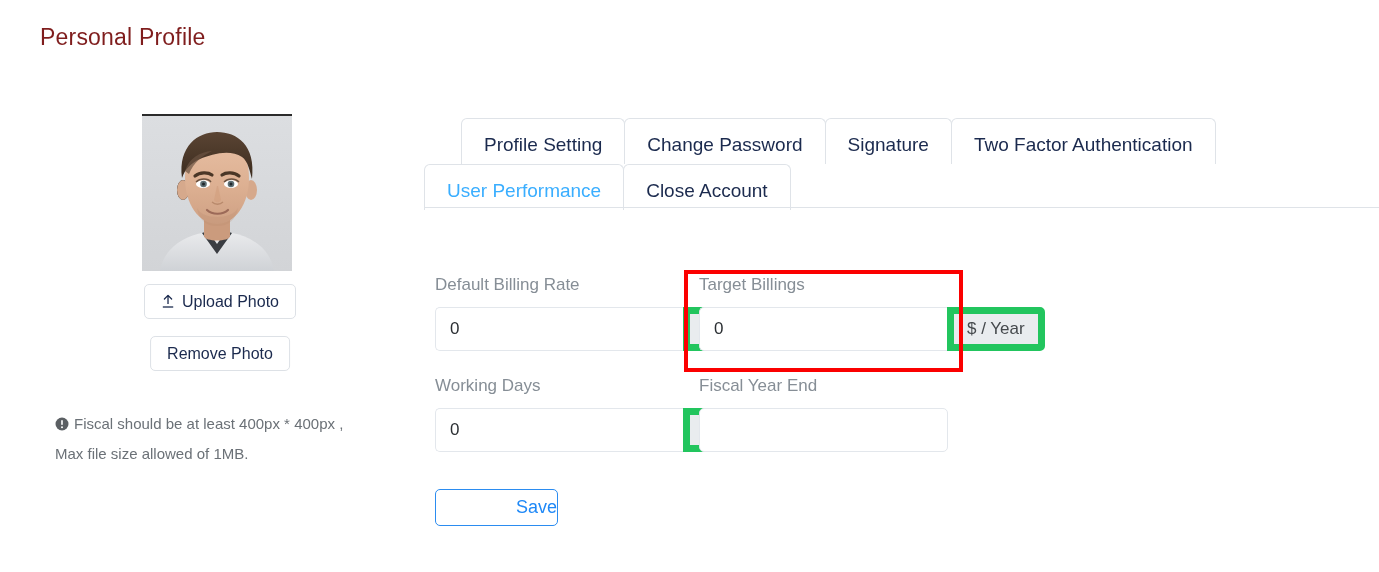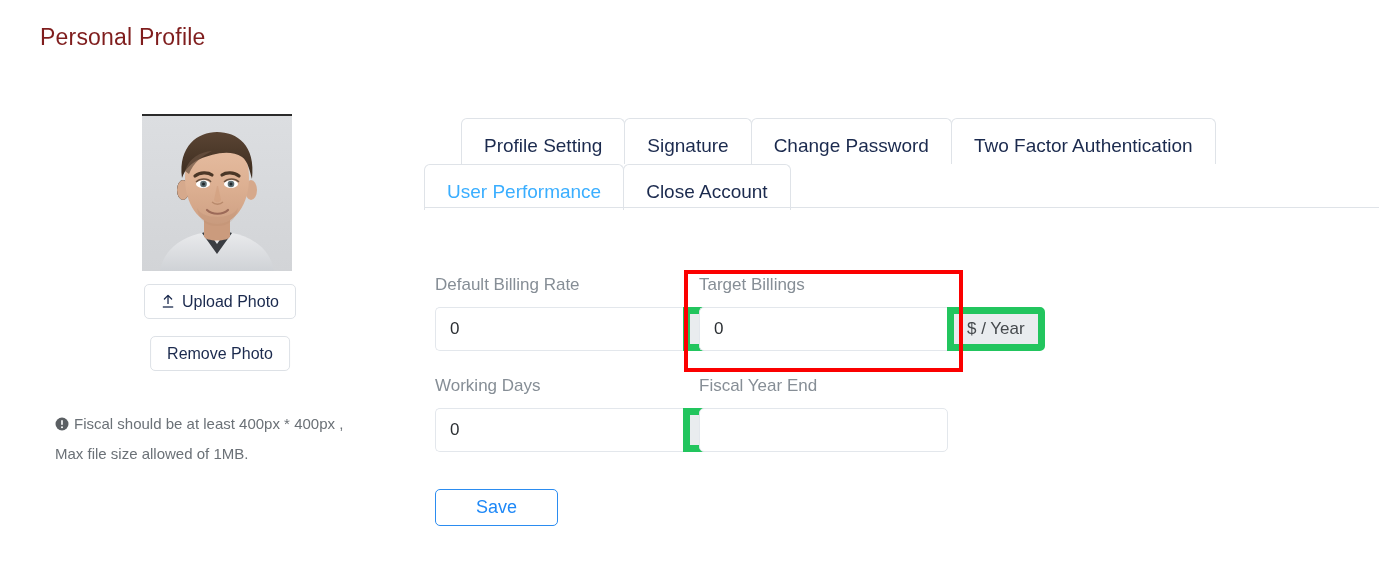--- a/index.html
+++ b/index.html
@@ -109,22 +109,22 @@
   }
   .tabs-row.row1 { padding-left: 37px; }
   .tab {
     box-sizing: border-box;
     border: 1px solid #dfe3e8;
     border-bottom: none;
     border-radius: 6px 6px 0 0;
     background: #ffffff;
     height: 46px;
     display: flex;
-    align-items: flex-start;
-    padding: 16px 22px;
+    align-items: flex-end;
+    padding: 8px 22px;
     font-size: 19px;
     color: #1b2a4e;
     white-space: nowrap;
     margin-right: -1px;
     cursor: pointer;
   }
   .tab.active { color: #3aaeff; }
   .tabs-underline {
     position: absolute;
     left: 0px;
@@ -209,21 +209,21 @@
     width: 123px;
     height: 37px;
     border: 1px solid #2b8cf0;
     border-radius: 5px;
     background: #ffffff;
     color: #1e88f7;
     font-family: "Liberation Sans", sans-serif;
     font-size: 18px;
     display: flex;
     align-items: center;
-    justify-content: center;
+    justify-content: flex-end;
     cursor: pointer;
   }
 
   
   .red-box {
     position: absolute;
     left: 684px;
     top: 270px;
     width: 279px;
     height: 102px;
@@ -325,24 +325,24 @@
     <span>Max file size allowed of 1MB.</span>
   </div>
 </div>
 
 <div class="tabs-wrap">
   <div class="tabs-row row1">
     <div class="tab">
       <span>Profile Setting</span>
     </div>
     <div class="tab">
+      <span>Change Password</span>
+    </div>
+    <div class="tab">
       <span>Signature</span>
-    </div>
-    <div class="tab">
-      <span>Change Password</span>
     </div>
     <div class="tab">
       <span>Two Factor Authentication</span>
     </div>
   </div>
   <div class="tabs-row row2">
     <div class="tab active">
       <span>User Performance</span>
     </div>
     <div class="tab">

